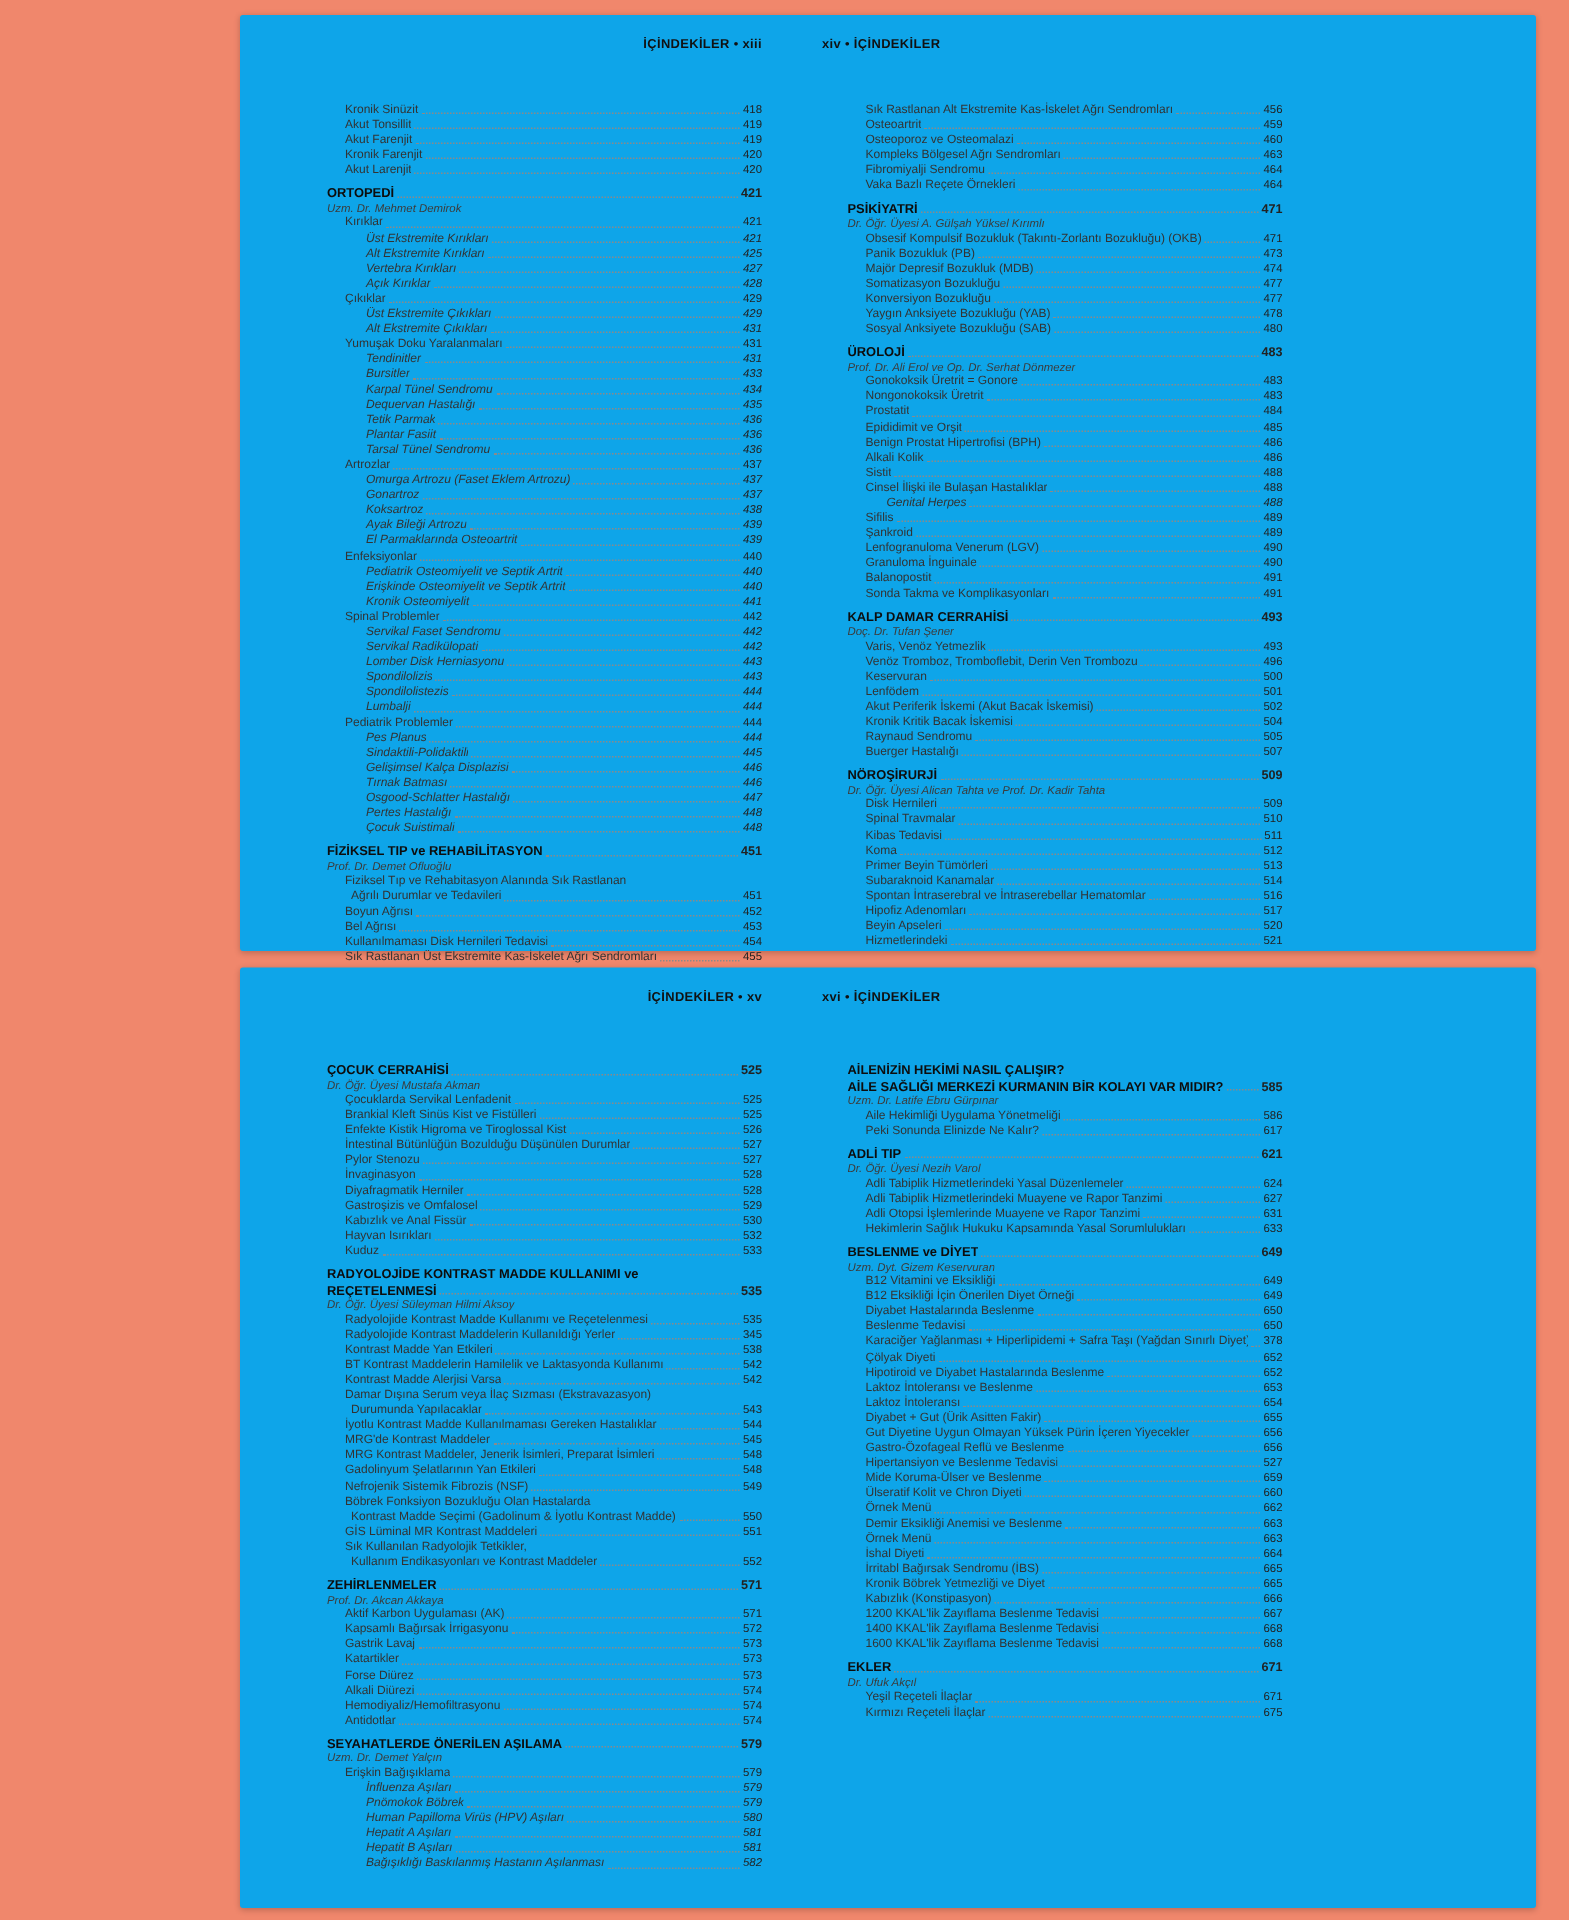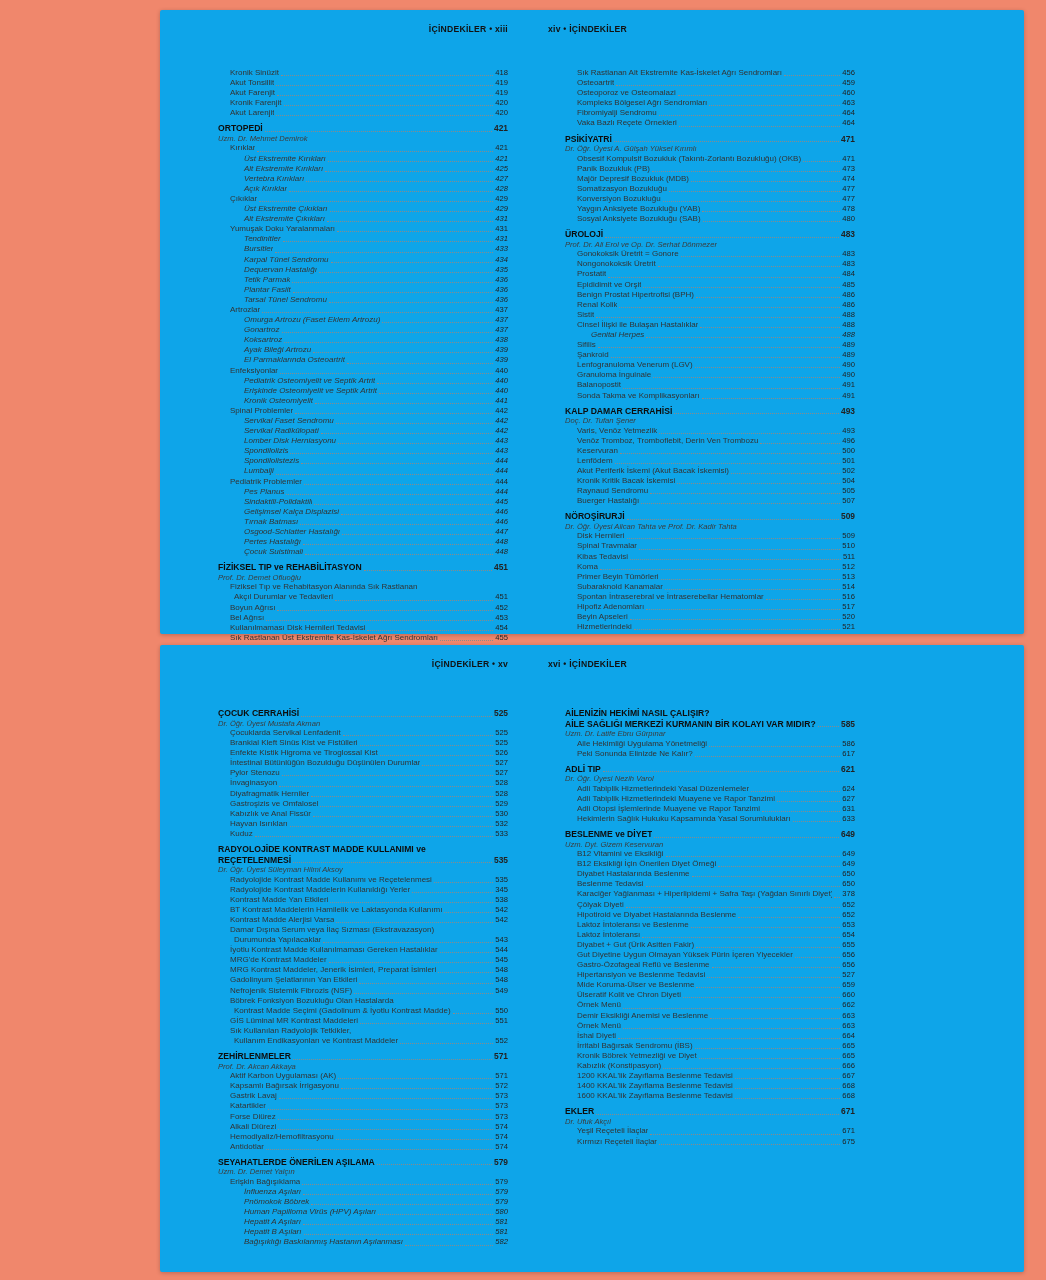--- a/index.html
+++ b/index.html
@@ -297,21 +297,21 @@
         <span class="dots"></span>
         <span class="pg">451</span>
       </div>
       <div class="row au">
         <span class="lbl">Prof. Dr. Demet Ofluoğlu</span>
       </div>
       <div class="row l1">
         <span class="lbl">Fiziksel Tıp ve Rehabitasyon Alanında Sık Rastlanan</span>
       </div>
       <div class="row l1 cont">
-        <span class="lbl">Akçıl Durumlar ve Tedavileri</span>
+        <span class="lbl">Ağrılı Durumlar ve Tedavileri</span>
         <span class="dots"></span>
         <span class="pg">451</span>
       </div>
       <div class="row l1">
         <span class="lbl">Boyun Ağrısı</span>
         <span class="dots"></span>
         <span class="pg">452</span>
       </div>
       <div class="row l1">
         <span class="lbl">Bel Ağrısı</span>
@@ -430,21 +430,21 @@
         <span class="lbl">Epididimit ve Orşit</span>
         <span class="dots"></span>
         <span class="pg">485</span>
       </div>
       <div class="row l1">
         <span class="lbl">Benign Prostat Hipertrofisi (BPH)</span>
         <span class="dots"></span>
         <span class="pg">486</span>
       </div>
       <div class="row l1">
-        <span class="lbl">Renal Kolik</span>
+        <span class="lbl">Alkali Kolik</span>
         <span class="dots"></span>
         <span class="pg">486</span>
       </div>
       <div class="row l1">
         <span class="lbl">Sistit</span>
         <span class="dots"></span>
         <span class="pg">488</span>
       </div>
       <div class="row l1">
         <span class="lbl">Cinsel İlişki ile Bulaşan Hastalıklar</span>

